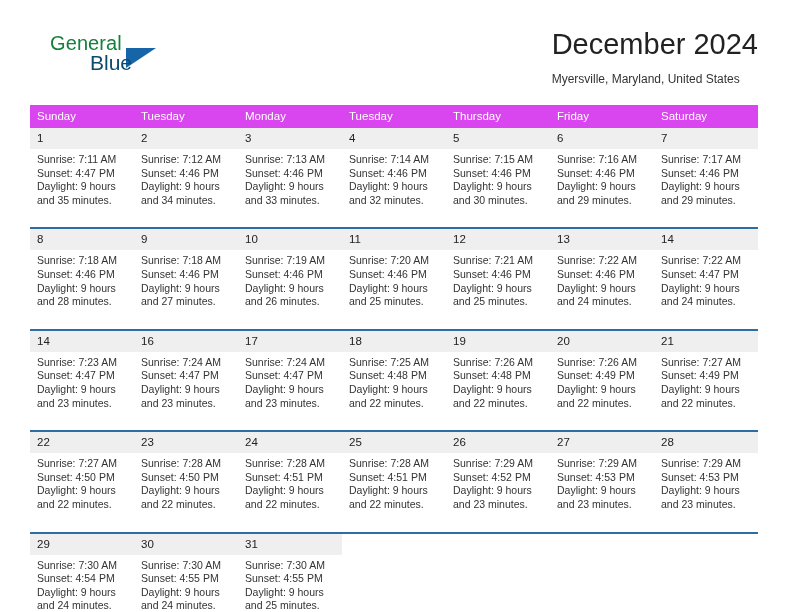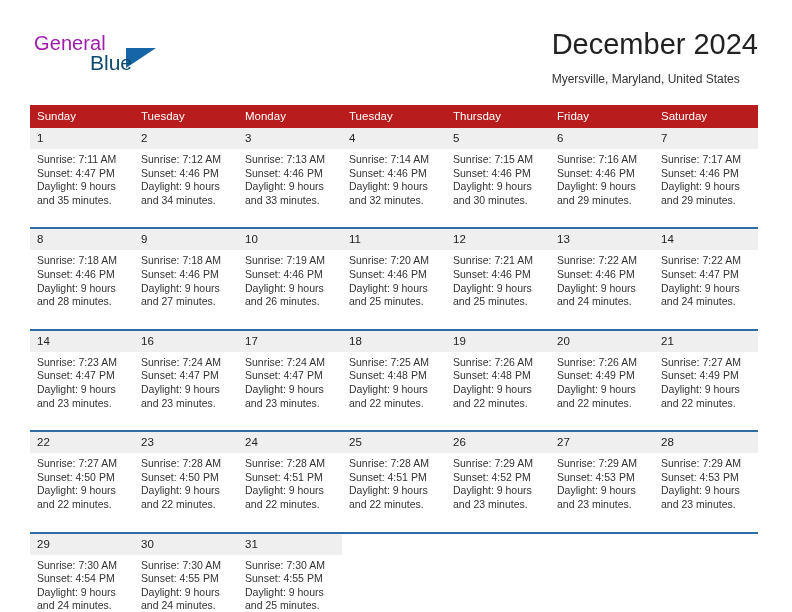--- a/index.html
+++ b/index.html
@@ -31,24 +31,24 @@
   }
   .logo {
     position: absolute;
     left: 0;
     top: 6px;
     width: 200px;
     height: 58px;
   }
   .logo-general {
     position: absolute;
-    left: 4px;
+    left: 20px;
     top: 0px;
     font-size: 20px;
-    color: #a21caf;
+    color: #15803d;
     letter-spacing: .1px;
     line-height: 22px;
     white-space: nowrap;
   }
   .logo-blue {
     position: absolute;
     left: 60px;
     top: 20px;
     font-size: 21px;
     color: #0c4a6e;
@@ -90,21 +90,21 @@
 
   
   .calendar {
     position: absolute;
     left: 30px;
     top: 105px;
     width: 728px;
   }
   .weekdays {
     display: flex;
-    background: #b91c1c;
+    background: #d946ef;
   }
   .weekday {
     flex: 1 1 0;
     box-sizing: border-box;
     padding: 4px 0 5px 7px;
     color: #ffffff;
     font-size: 11.5px;
     line-height: 14px;
     white-space: nowrap;
   }

